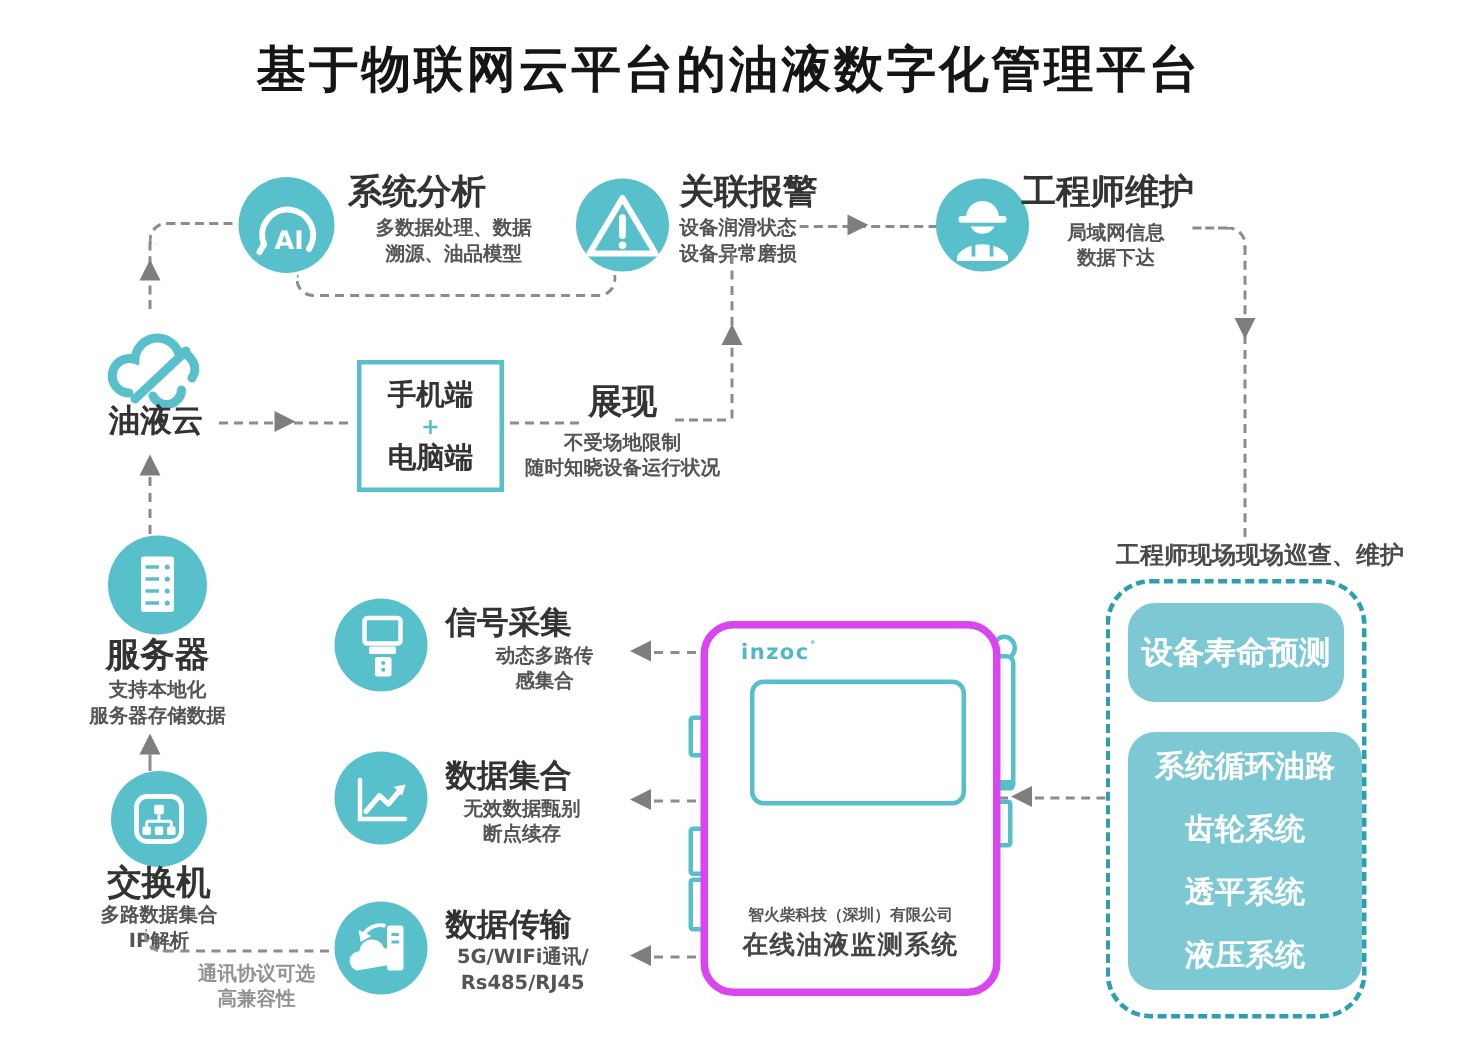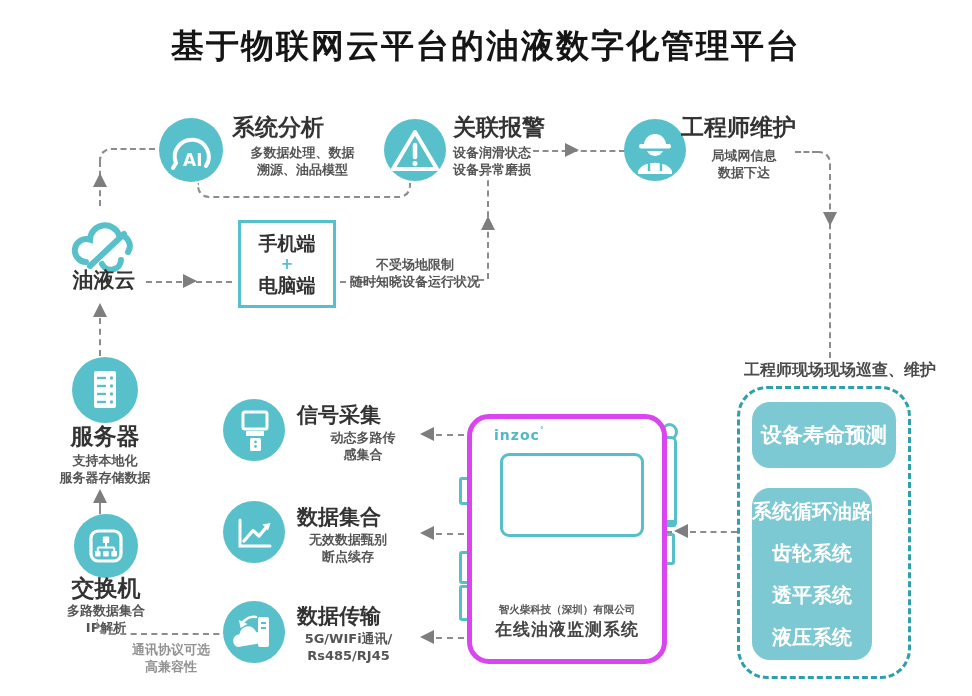--- a/index.html
+++ b/index.html
@@ -121,29 +121,30 @@
       <path d="M57 27 a11 11 0 0 1 9 17" stroke="#58c0cb" stroke-width="6" fill="none" stroke-linecap="round"></path>
       <path d="M40 56 a10 10 0 0 0 19 -4" stroke="#58c0cb" stroke-width="6" fill="none" stroke-linecap="round"></path>
       <path d="M28 58 L62 26" stroke="#58c0cb" stroke-width="6" stroke-linecap="round"></path>
     </svg>
   </div>
   <div class="abs lbl-sm" style="left:60px;top:266px;width:88px;text-align:center;">油液云</div>
 
   <div class="abs dash-h" style="left:146px;top:281px;width:86px;"></div>
   <div class="abs arr-r" style="left:183px;top:274px;"></div>
 
-  <div class="abs t-box" style="left:238px;top:220px;width:92px;height:82px;text-align:right;">
+  <div class="abs t-box" style="left:238px;top:240px;width:92px;height:82px;text-align:right;">
     <div class="big">手机端</div>
     <div class="plus">+</div>
     <div class="big">电脑端</div>
   </div>
 
   <div class="abs dash-h" style="left:340px;top:281px;width:46px;"></div>
 
   <div class="abs" style="left:335px;top:252px;width:160px;text-align:center;">
+    <div class="lbl" style="position:static;">展现</div>
     <div class="desc" style="margin-top:4px;">
       <div>不受场地限制</div>
       <div>随时知晓设备运行状况</div>
     </div>
   </div>
   <div class="abs dash-h" style="left:450px;top:279px;width:34px;"></div>
   <div class="abs dash-v" style="left:487px;top:170px;height:109px;"></div>
   <div class="abs arr-u" style="left:481px;top:216px;"></div>
 
   <div class="abs arr-u" style="left:93px;top:303px;"></div>
@@ -274,20 +275,20 @@
   <div class="abs dash-h" style="left:690px;top:531px;width:47px;"></div>
 
   <div class="abs note" style="left:744px;top:360px;">工程师现场现场巡查、维护</div>
 
   <div class="abs dashed-frame" style="left:737px;top:386px;width:168px;height:287px;"></div>
 
   <div class="abs teal-box" style="left:752px;top:402px;width:144px;height:66px;">
     <div class="ln" style="font-size:21px;">设备寿命预测</div>
   </div>
 
-  <div class="abs teal-box" style="left:752px;top:488px;width:120px;height:172px;font-family:Liberation Serif, serif;">
+  <div class="abs teal-box" style="left:752px;top:488px;width:156px;height:172px;font-family:Liberation Serif, serif;">
     <div class="ln">系统循环油路</div>
     <div class="ln">齿轮系统</div>
     <div class="ln">透平系统</div>
     <div class="ln">液压系统</div>
   </div>
 
 </div>
 
 </body></html>

